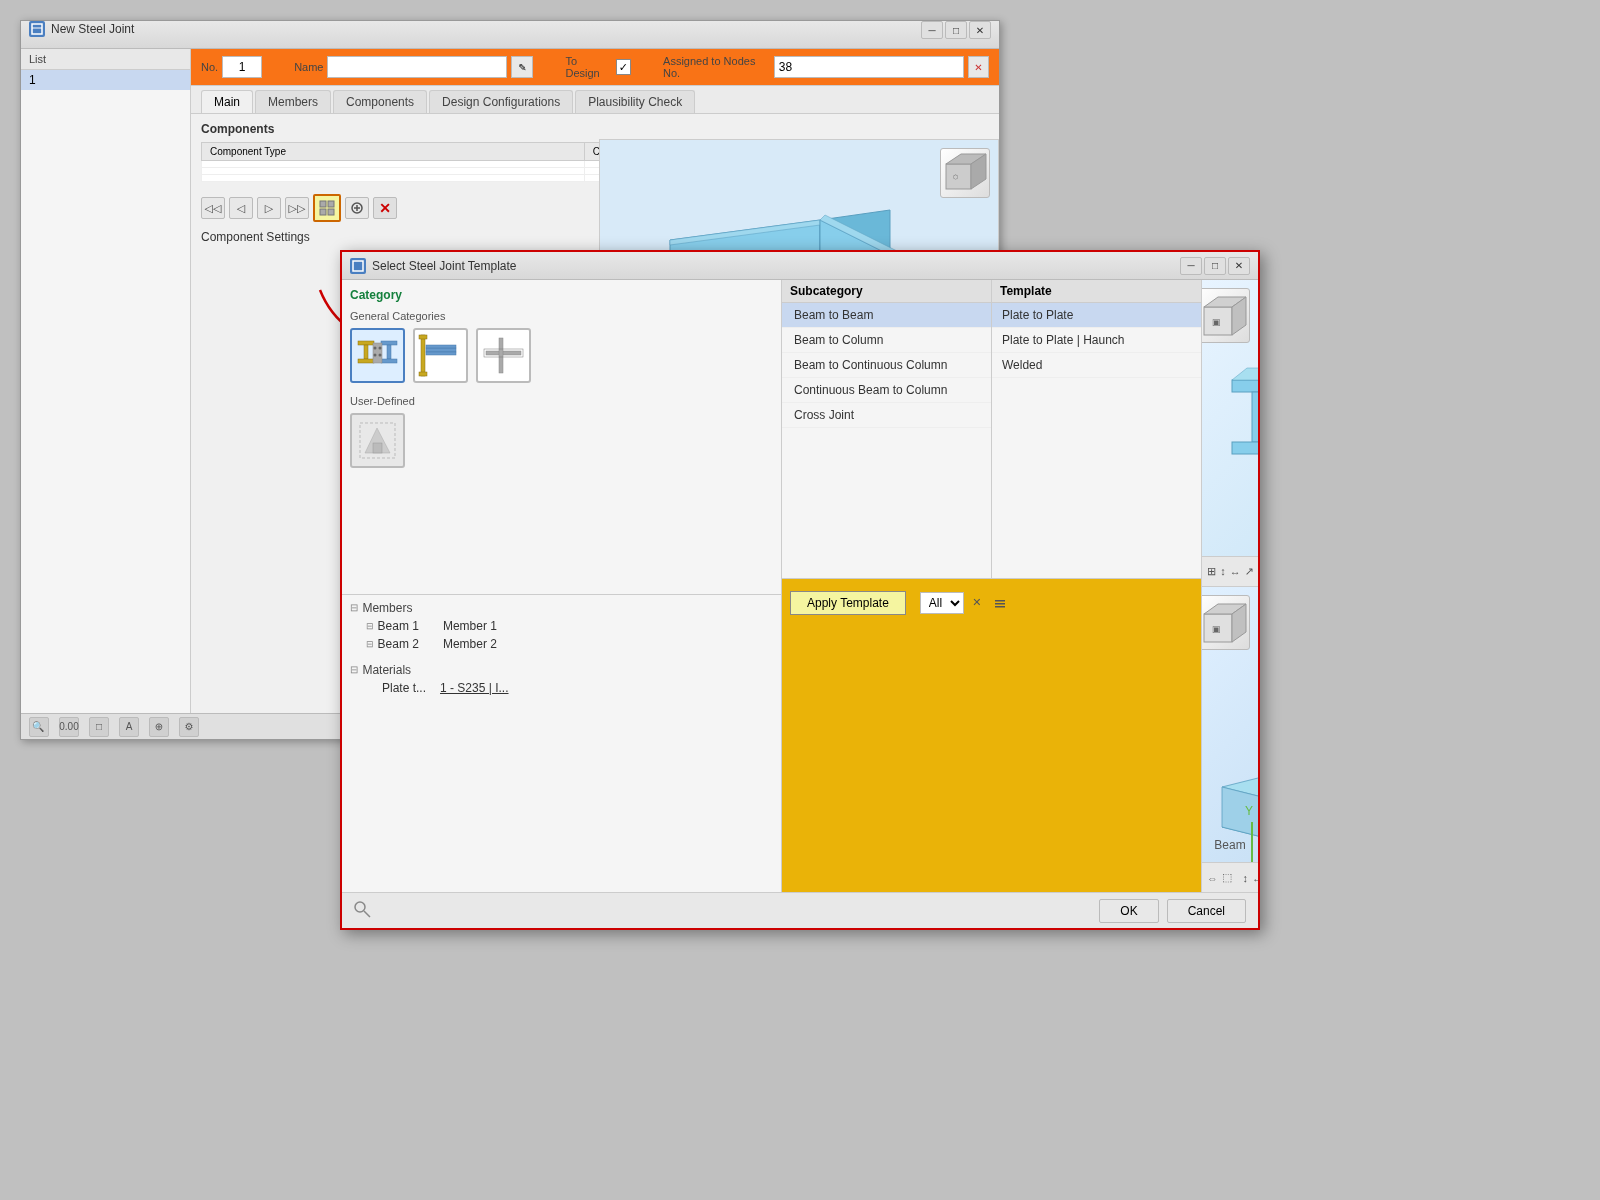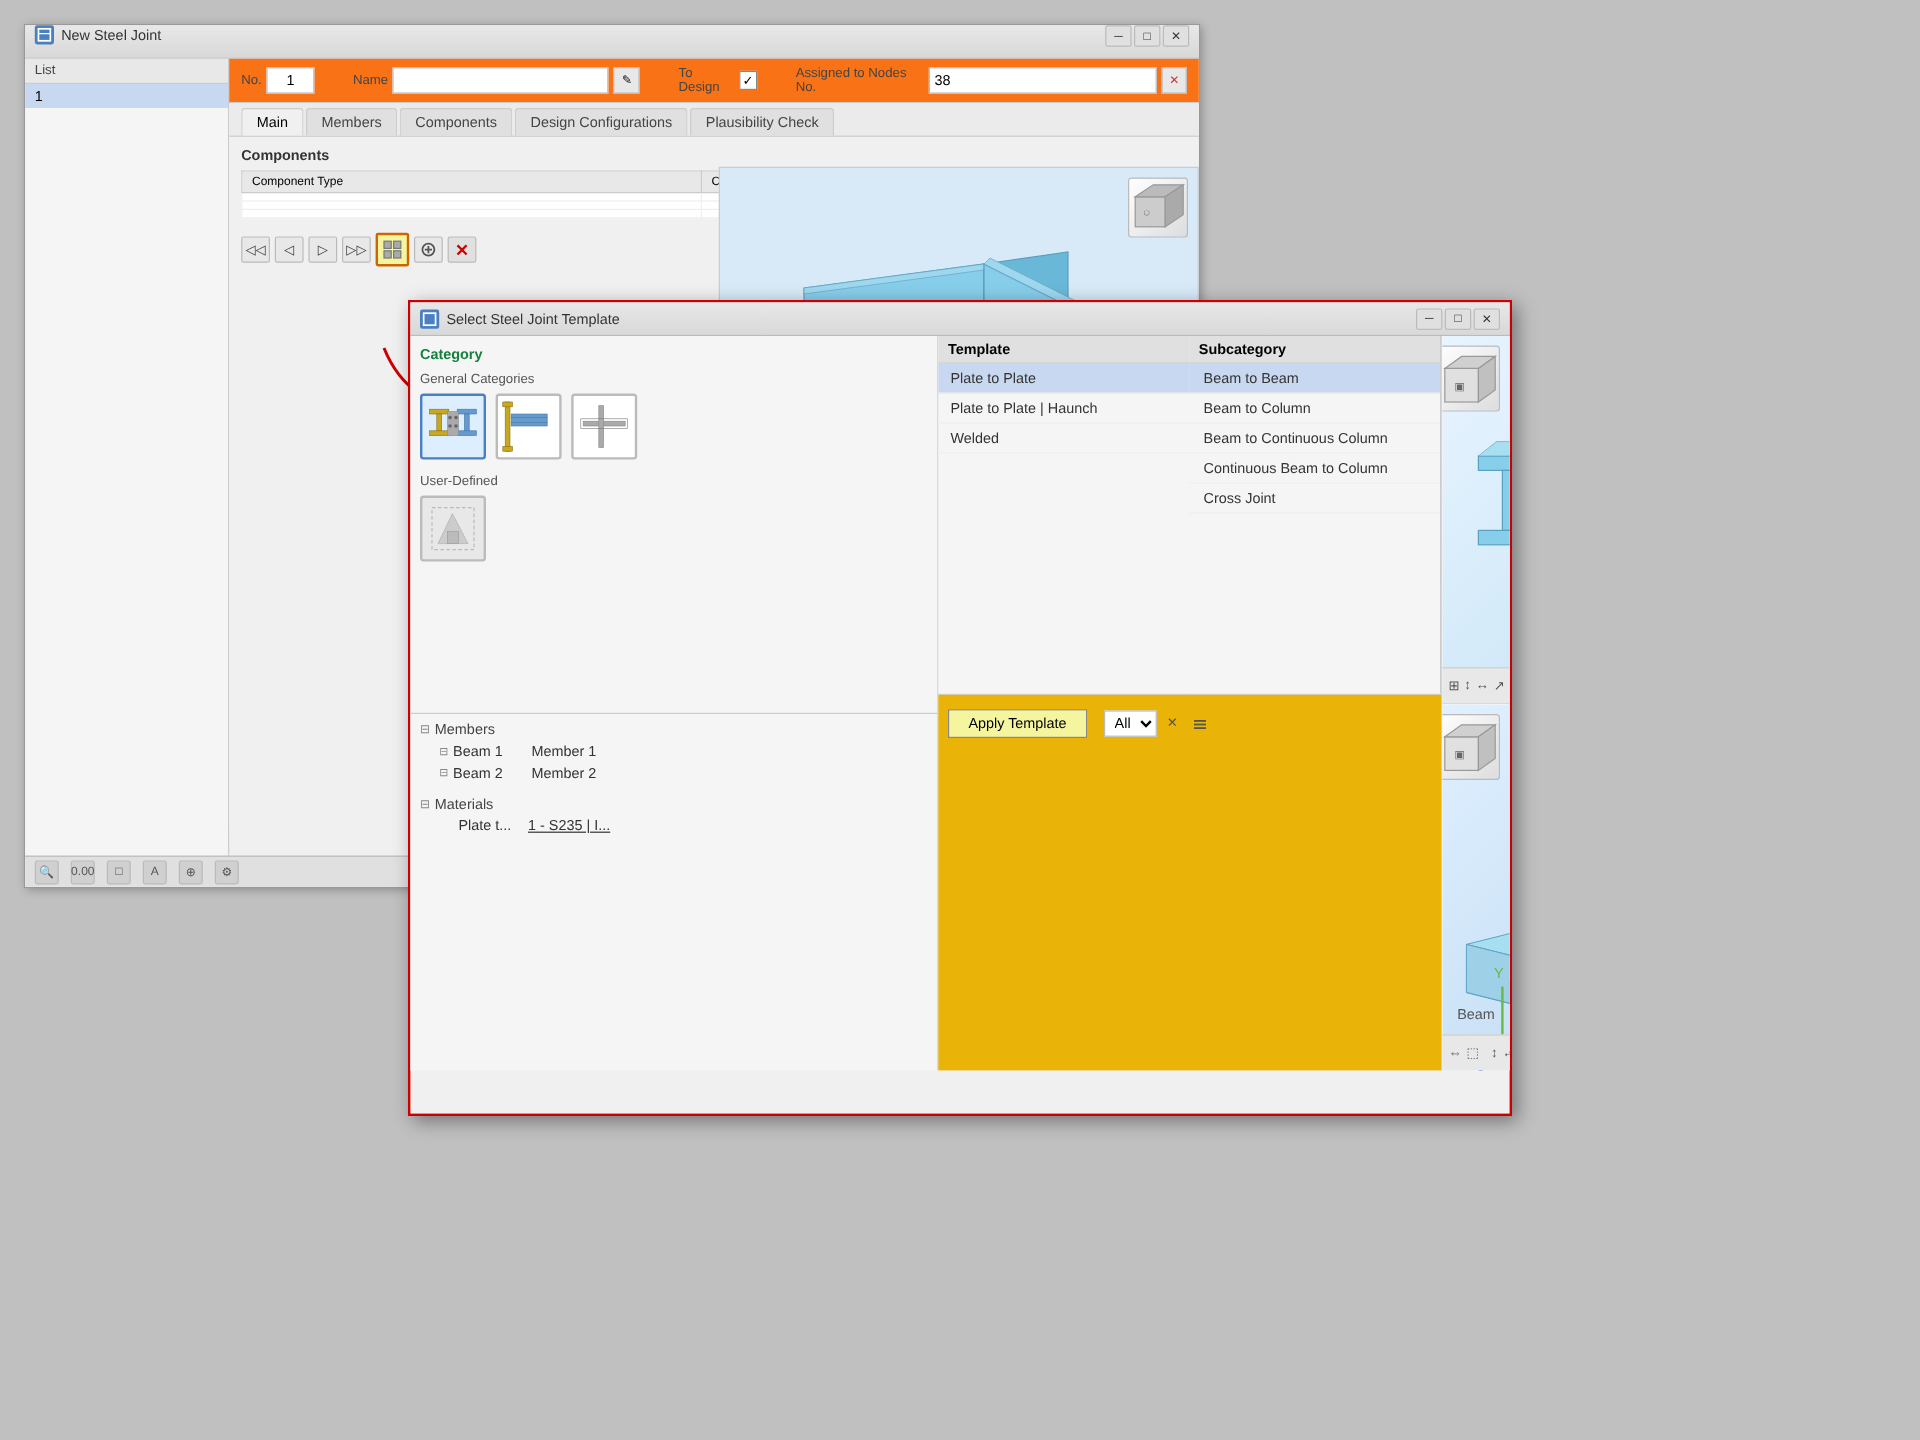--- a/index.html
+++ b/index.html
@@ -502,20 +502,21 @@
       <div class="tool-btn">
         <svg width="16" height="16" viewBox="0 0 16 16">
             <circle cx="8" cy="8" r="5" fill="none" stroke="#555" stroke-width="1.5"></circle>
             <line x1="8" y1="5" x2="8" y2="11" stroke="#555" stroke-width="1.5"></line>
             <line x1="5" y1="8" x2="11" y2="8" stroke="#555" stroke-width="1.5"></line>
           </svg>
       </div>
       <div class="tool-btn red-btn">✕</div>
     </div>
 
+    <div style="padding: 4px 10px 8px; font-size:12px; color:#333;">Component Settings</div>
 
     <div style="position:absolute; top:90px; right:0; width:400px; height:250px; background:#d8eaf8; border:1px solid #ccc; overflow:hidden;">
 
       <div style="position:absolute;top:8px;right:8px;width:50px;height:50px;border:1px solid #bbb;background:linear-gradient(135deg,#fff,#ddd);border-radius:3px;">
         <svg width="50" height="50" viewBox="0 0 50 50">
           <rect x="5" y="15" width="25" height="25" fill="#ccc" stroke="#999" stroke-width="1"></rect>
           <polygon points="5,15 20,5 45,5 30,15" fill="#bbb" stroke="#999" stroke-width="1"></polygon>
           <polygon points="30,15 45,5 45,30 30,40" fill="#aaa" stroke="#999" stroke-width="1"></polygon>
           <text x="12" y="30" font-size="6" fill="#666">⬡</text>
         </svg>
@@ -664,34 +665,34 @@
             </div>
           </div>
         </div>
       </div>
     </div>
 
     <div style="display:flex;flex-direction:column;width:420px;border-right:1px solid #ccc;">
 
       <div style="flex:1;border-bottom:1px solid #ccc;display:flex;">
 
-        <div style="flex:1;background:#f5f5f5;">
-          <div class="tmpl-header">Template</div>
-          <div class="tmpl-item selected">Plate to Plate</div>
-          <div class="tmpl-item">Plate to Plate | Haunch</div>
-          <div class="tmpl-item">Welded</div>
-        </div>
-
         <div style="width:210px;border-right:1px solid #ccc;background:#f5f5f5;">
           <div class="subcat-header">Subcategory</div>
           <div class="subcat-item selected">Beam to Beam</div>
           <div class="subcat-item">Beam to Column</div>
           <div class="subcat-item">Beam to Continuous Column</div>
           <div class="subcat-item">Continuous Beam to Column</div>
           <div class="subcat-item">Cross Joint</div>
+        </div>
+
+        <div style="flex:1;background:#f5f5f5;">
+          <div class="tmpl-header">Template</div>
+          <div class="tmpl-item selected">Plate to Plate</div>
+          <div class="tmpl-item">Plate to Plate | Haunch</div>
+          <div class="tmpl-item">Welded</div>
         </div>
       </div>
 
       <div style="flex:1;background:#eab308;padding:8px;position:relative;">
         <div style="display:flex;align-items:center;gap:6px;margin-top:4px;">
           <button class="apply-btn" style="position:static;">Apply Template</button>
           <div style="display:flex;align-items:center;gap:3px;margin-left:8px;">
             <select style="height:22px;font-size:12px;border:1px solid #bbb;background:white;padding:0 4px;">
               <option>All</option>
             </select>
@@ -822,13 +823,23 @@
 
           <div style="width:1px;height:20px;background:#ccc;margin:0 2px;"></div>
 
           <div style="width:1px;height:20px;background:#ccc;margin:0 2px;"></div>
 
         </div>
       </div>
     </div>
   </div>
 
+  <div class="dialog-footer">
+    <div style="position:absolute;bottom:6px;left:10px;">
+      <svg width="20" height="20" viewBox="0 0 20 20">
+          <circle cx="8" cy="8" r="5" fill="none" stroke="#888" stroke-width="1.5"></circle>
+          <line x1="12" y1="12" x2="18" y2="18" stroke="#888" stroke-width="1.5"></line>
+        </svg>
+    </div>
+    <button class="dlg-btn">OK</button>
+    <button class="dlg-btn">Cancel</button>
+  </div>
 </div>
 
 </body></html>

